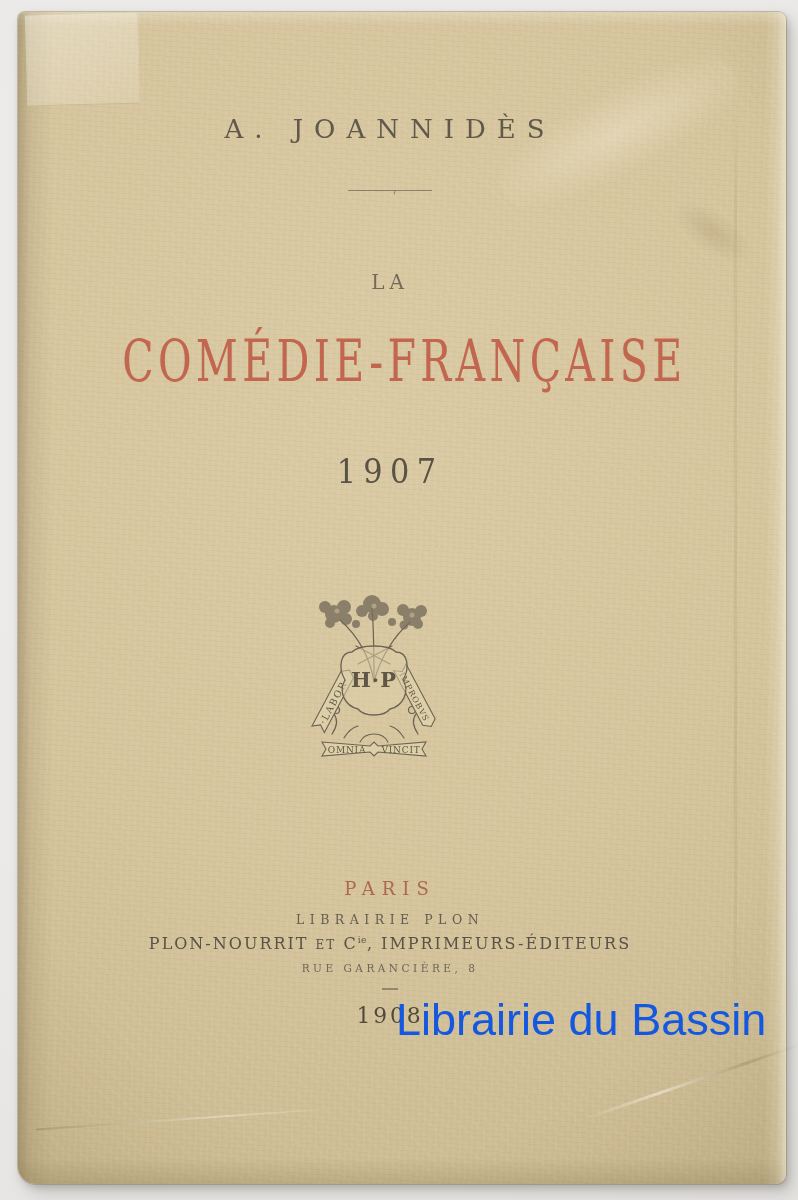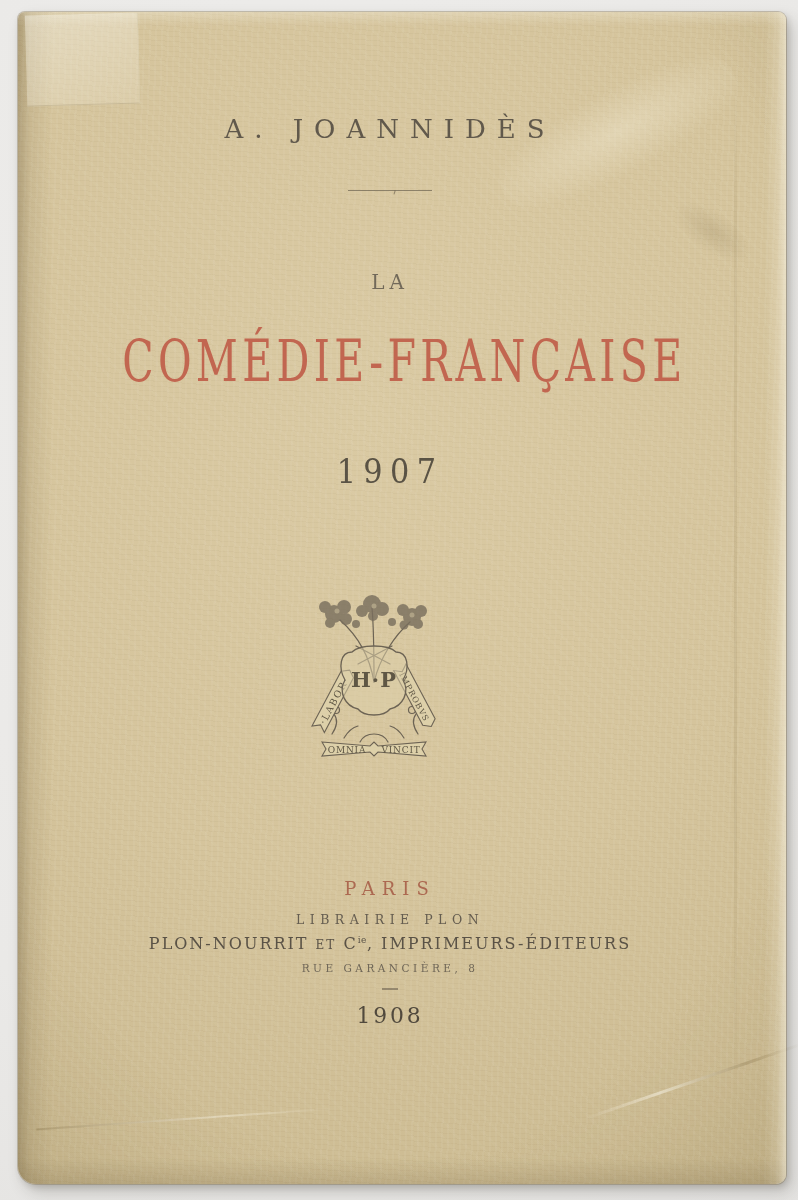--- a/index.html
+++ b/index.html
@@ -244,14 +244,15 @@
     <div class="line imprint-address">RUE GARANCIÈRE, 8</div>
 
     <div class="dash2"></div>
 
     <div class="line year2">1908</div>
 
     <div class="shading"></div>
     <div class="tape"></div>
   </div>
 
+  <div class="watermark">Librairie du Bassin</div>
 
 </div>
 
 </body></html>

